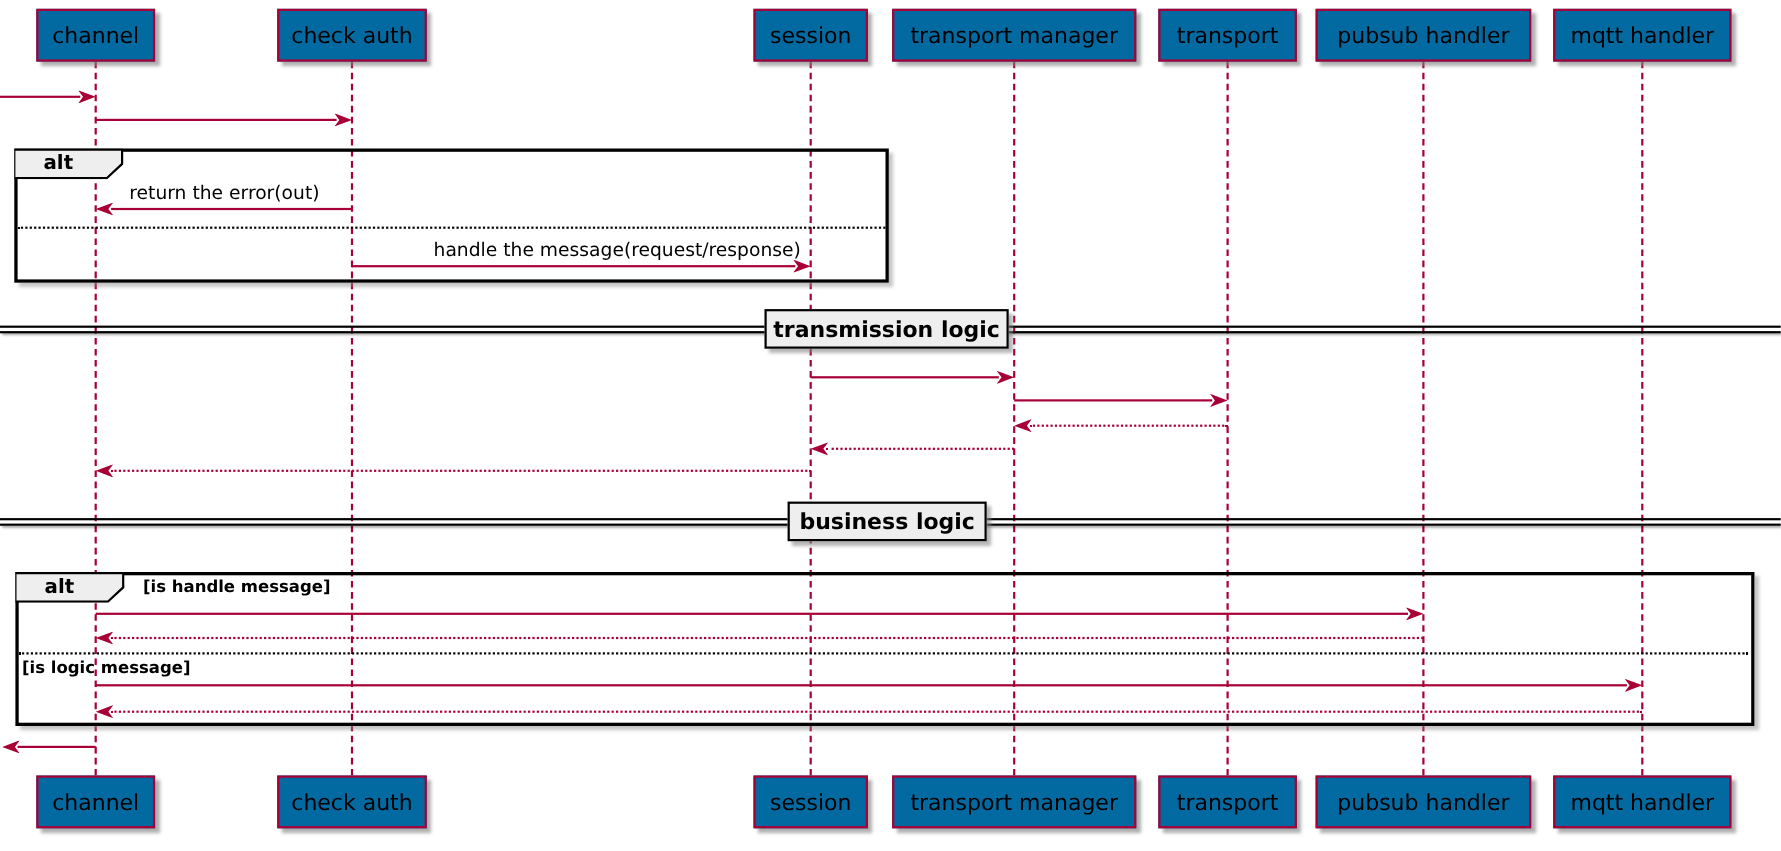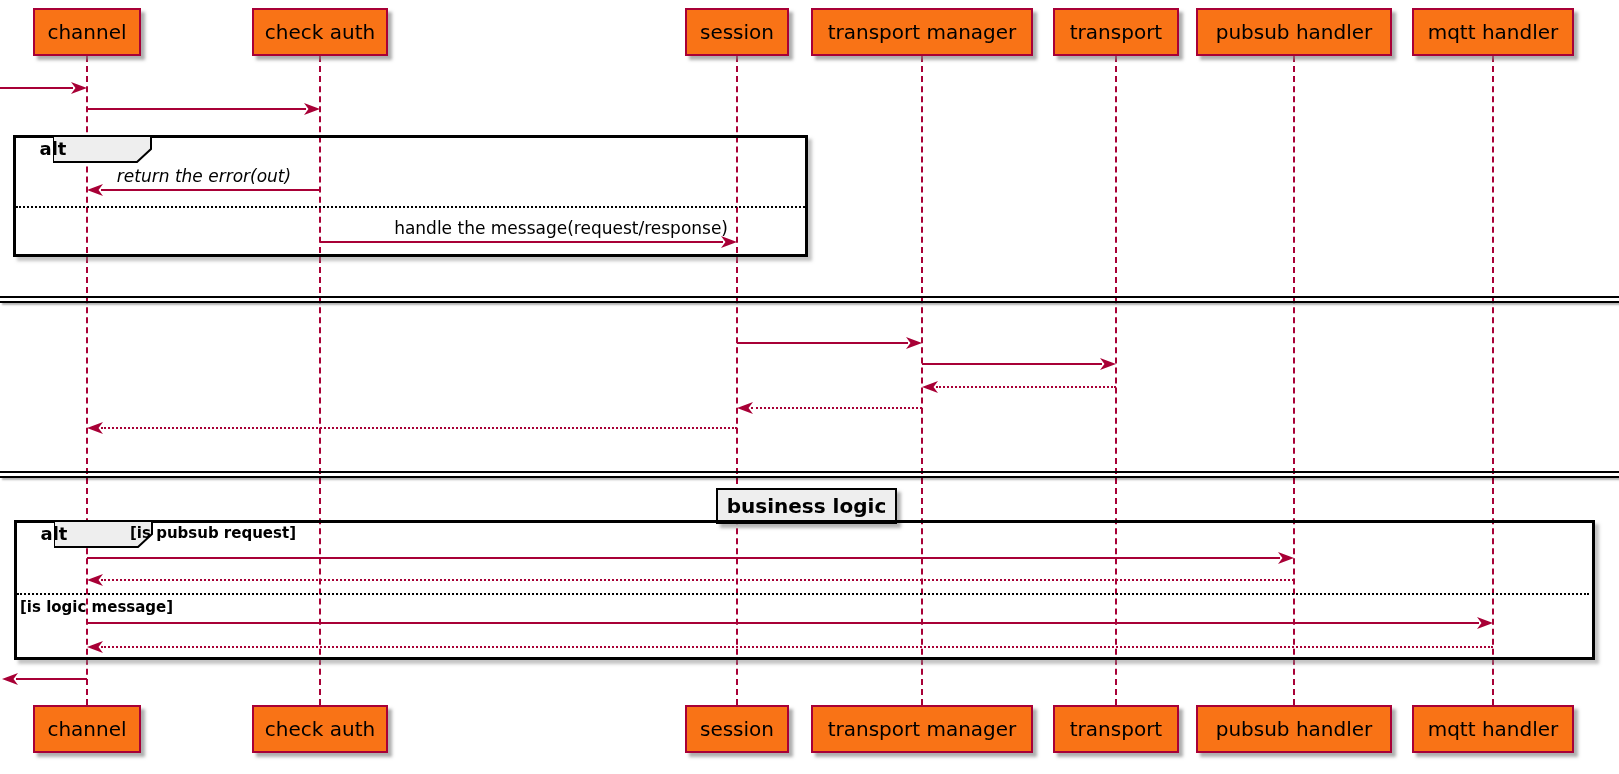--- a/index.html
+++ b/index.html
@@ -3,21 +3,21 @@
 <meta charset="utf-8">
 <style>
   html,body{margin:0;padding:0;background:#ffffff;}
   .stage{
     position:relative;width:1619px;height:774px;background:#ffffff;overflow:hidden;
     font-family:"DejaVu Sans","Liberation Sans",sans-serif;color:#000;
   }
   
   .participant{
     position:absolute;height:44px;line-height:44px;text-align:center;
-    background:#f97316;border:2px solid #A80036;
+    background:#0369a1;border:2px solid #A80036;
     box-shadow:4px 4px 3px rgba(130,130,130,0.65);
     font-size:20px;white-space:nowrap;
   }
   
   .lifeline{
     position:absolute;top:56px;height:649px;width:0;
     border-left:2px dashed #A80036;
   }
   
   .aline{position:absolute;height:0;border-top:2px solid #A80036;}
@@ -27,21 +27,21 @@
   .ahead.left{clip-path:polygon(100% 0,0 50%,100% 100%,72% 50%);}
   .msg-label{
     position:absolute;font-size:17px;white-space:nowrap;text-align:center;
   }
   
   .frame{
     position:absolute;border:3px solid #000;background:transparent;
     box-shadow:4px 4px 3px rgba(140,140,140,0.5);
   }
   .frame-sep{position:absolute;height:0;border-top:2px dotted #000;}
-  .pentagon{position:absolute;width:100px;height:28px;padding-left:40px;}
+  .pentagon{position:absolute;width:100px;height:28px;}
   .pentagon svg{display:block;}
   .pentagon .op{
     position:absolute;left:10px;top:1px;width:60px;text-align:center;
     font-weight:bold;font-size:18px;line-height:26px;
   }
   .guard{
     position:absolute;font-weight:bold;font-size:15px;white-space:nowrap;
   }
   
   .divider-lines{
@@ -87,62 +87,63 @@
 
   <div class="frame" style="left:13px;top:135px;width:789px;height:116px;"></div>
   <div class="pentagon" style="left:13px;top:135px;">
     <svg width="100" height="28" viewBox="0 0 100 28">
       <path d="M0,1 H98 V14 L84,27 H0 Z" fill="#EEEEEE" stroke="#000000" stroke-width="2"></path>
     </svg>
     <span class="op">alt</span>
   </div>
   <div class="frame-sep" style="left:16px;top:206px;width:789px;"></div>
 
-  <div class="msg-label" style="left:96px;top:166px;width:216px;font-style:italic;">return the error(out)</div>
+  <div class="msg-label" style="left:96px;top:166px;width:216px;">return the error(out)</div>
   <div class="aline" style="left:101px;top:189px;width:219px;"></div>
   <div class="ahead left" style="left:87px;top:184px;"></div>
 
   <div class="msg-label" style="left:328px;top:218px;width:400px;text-align:right;">handle the message(request/response)</div>
   <div class="aline" style="left:320px;top:241px;width:403px;"></div>
   <div class="ahead right" style="left:721px;top:236px;"></div>
 
   <div class="aline" style="left:0;top:87px;width:73px;"></div>
   <div class="ahead right" style="left:71px;top:82px;"></div>
 
   <div class="aline" style="left:87px;top:108px;width:219px;"></div>
   <div class="ahead right" style="left:304px;top:103px;"></div>
 
   <div class="divider-lines" style="top:296px;"></div>
+  <div class="divider-box" style="left:695px;top:281px;width:218px;">transmission logic</div>
 
   <div class="aline" style="left:737px;top:342px;width:171px;"></div>
   <div class="ahead right" style="left:906px;top:337px;"></div>
 
   <div class="aline" style="left:922px;top:363px;width:180px;"></div>
   <div class="ahead right" style="left:1100px;top:358px;"></div>
 
   <div class="aline dotted" style="left:936px;top:386px;width:180px;"></div>
   <div class="ahead left" style="left:922px;top:381px;"></div>
 
   <div class="aline dotted" style="left:751px;top:407px;width:171px;"></div>
   <div class="ahead left" style="left:737px;top:402px;"></div>
 
   <div class="aline dotted" style="left:101px;top:427px;width:636px;"></div>
   <div class="ahead left" style="left:87px;top:422px;"></div>
 
   <div class="divider-lines" style="top:471px;"></div>
-  <div class="divider-box" style="left:716px;top:456px;width:177px;margin-top:32px;">business logic</div>
+  <div class="divider-box" style="left:716px;top:456px;width:177px;">business logic</div>
 
   <div class="frame" style="left:14px;top:520px;width:1575px;height:134px;"></div>
   <div class="pentagon" style="left:14px;top:520px;">
     <svg width="100" height="28" viewBox="0 0 100 28">
       <path d="M0,1 H98 V14 L84,27 H0 Z" fill="#EEEEEE" stroke="#000000" stroke-width="2"></path>
     </svg>
     <span class="op">alt</span>
   </div>
-  <div class="guard" style="left:130px;top:524px;">[is pubsub request]</div>
+  <div class="guard" style="left:130px;top:524px;">[is handle message]</div>
 
   <div class="aline" style="left:87px;top:557px;width:1193px;"></div>
   <div class="ahead right" style="left:1278px;top:552px;"></div>
 
   <div class="aline dotted" style="left:101px;top:579px;width:1193px;"></div>
   <div class="ahead left" style="left:87px;top:574px;"></div>
 
   <div class="frame-sep" style="left:17px;top:593px;width:1572px;"></div>
   <div class="guard" style="left:20px;top:598px;">[is logic message]</div>
 

